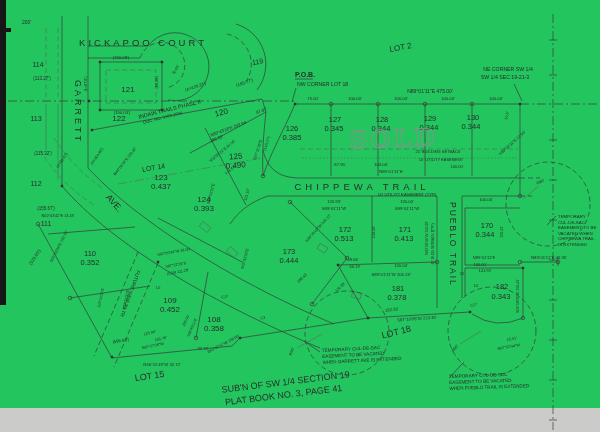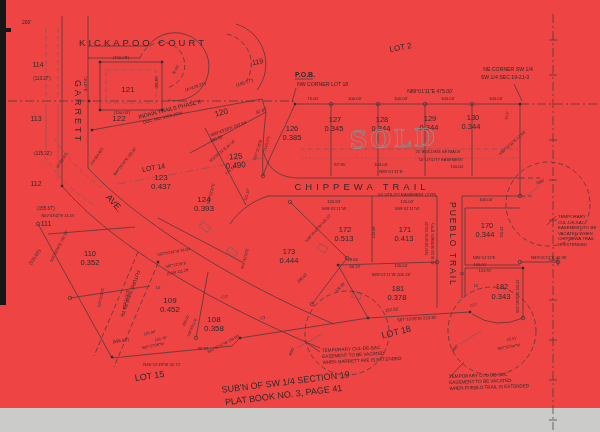--- a/index.html
+++ b/index.html
@@ -1,16 +1,16 @@
 <!DOCTYPE html>
 <html><head>
 <meta charset="utf-8">
 <style>
   html,body{margin:0;padding:0;background:#e9e9e7;}
-  #page{position:relative;width:600px;height:432px;background:#ef4444;overflow:hidden;
+  #page{position:relative;width:600px;height:432px;background:#22c55e;overflow:hidden;
         font-family:"Liberation Sans",sans-serif;}
   svg{position:absolute;left:0;top:0;}
   .ink path,.ink rect.sym,.ink circle.pt{stroke:#3a3a3a;stroke-width:.7;fill:none;}
   .thin{stroke-width:.5 !important;stroke:#5a5a5a !important;}
   .dash{stroke-dasharray:5 3;}
   .dot{stroke-dasharray:1.5 2;}
   .dashdot{stroke-dasharray:9 3 2 3;}
   .mon{fill:#2f2f2f;stroke:none;}
   text{fill:#2c2c2c;}
   .sold{font-family:"DejaVu Serif",serif;font-weight:bold;fill:none;stroke:#8e8e8e;stroke-width:.9;}

